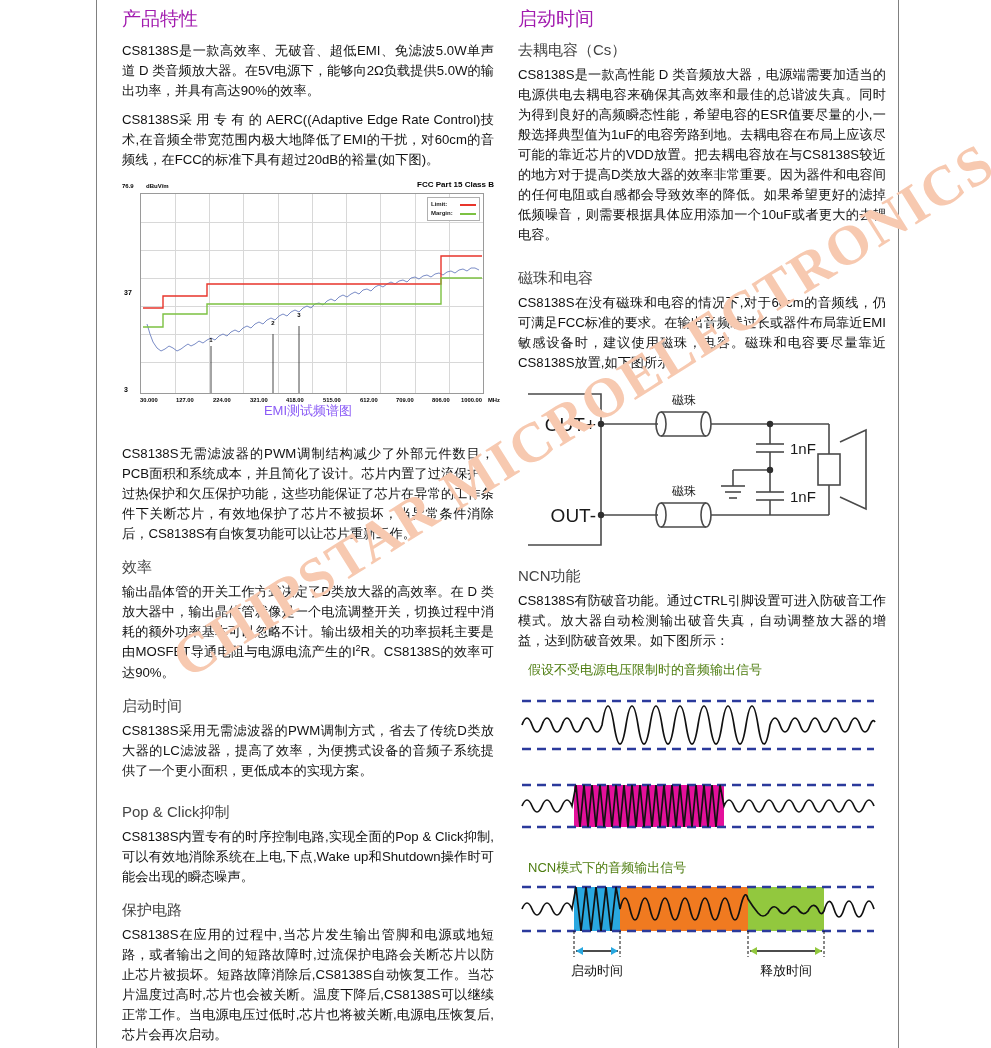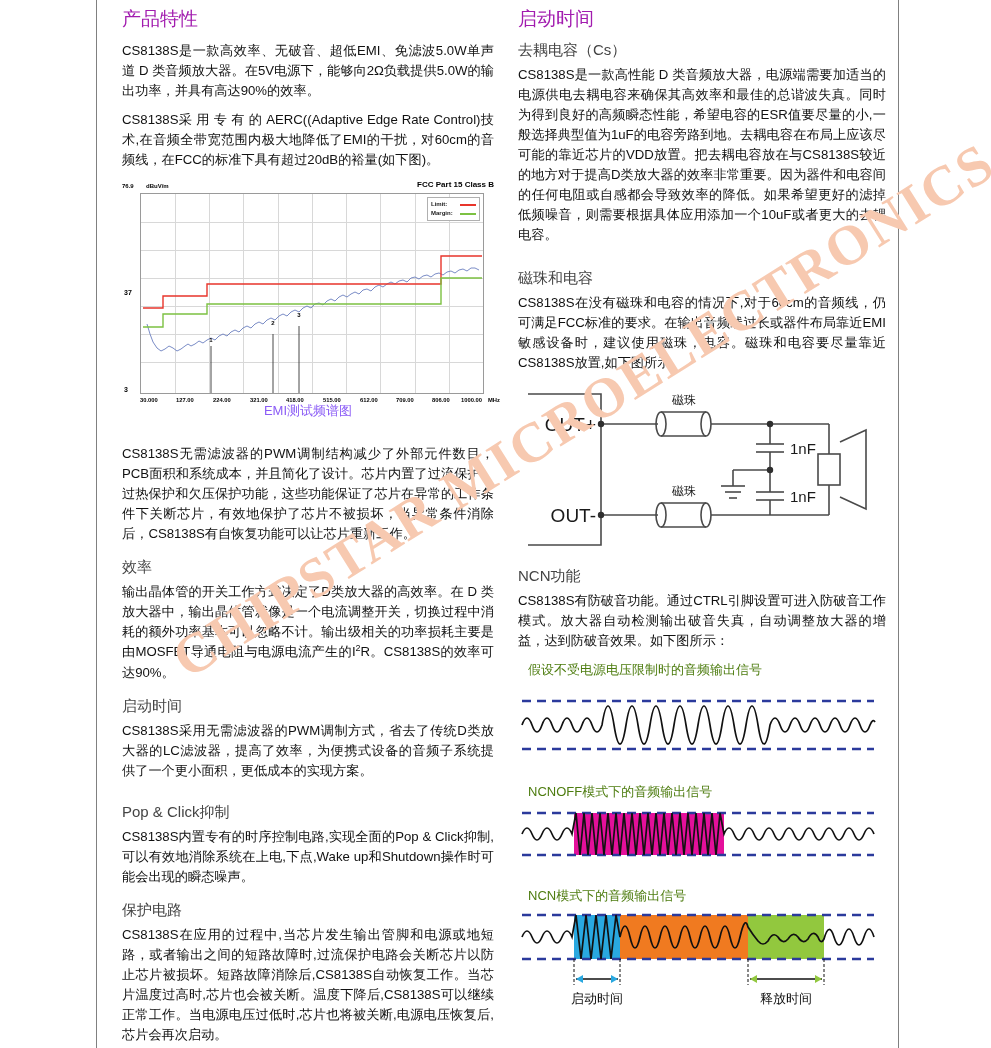--- a/index.html
+++ b/index.html
@@ -391,21 +391,20 @@
           M4 44 Q9 30 14 44 Q19 58 24 44 Q29 30 34 44 Q39 58 44 44 Q49 30 54 44 Q59 58 64 44
           Q69 30 74 44 Q79 58 84 44
           Q90 6 96 44 Q102 82 108 44 Q114 6 120 44 Q126 82 132 44 Q138 6 144 44 Q150 82 156 44
           Q162 6 168 44 Q174 82 180 44 Q186 6 192 44 Q198 82 204 44 Q210 6 216 44 Q222 82 228 44
           Q234 6 240 44 Q246 82 252 44
           Q257 30 262 44 Q267 58 272 44 Q277 30 282 44 Q287 58 292 44 Q297 30 302 44 Q307 58 312 44
           Q317 30 322 44 Q327 58 332 44 Q337 30 342 44 Q347 58 352 44 Q355 37 357 41"></path>
       </svg>
     </div>
 
-    <div class="wave-caption">NCNOFF模式下的音频输出信号</div>
     <div class="wave-box">
       <svg width="360" height="62" viewBox="0 0 360 62">
         <rect x="56" y="10" width="150" height="42" fill="#e4109b"></rect>
         <line x1="4" y1="10" x2="356" y2="10" stroke="#2b3a9c" stroke-width="2.4" stroke-dasharray="9 6"></line>
         <line x1="4" y1="52" x2="356" y2="52" stroke="#2b3a9c" stroke-width="2.4" stroke-dasharray="9 6"></line>
         <path fill="none" stroke="#111" stroke-width="1.7" d="
           M4 31 Q9 19 14 31 Q19 43 24 31 Q29 19 34 31 Q39 43 44 31 Q49 19 54 31
           L58 10 L62 52 L66 10 L70 52 L74 10 L78 52 L82 10 L86 52 L90 10 L94 52
           L98 10 L102 52 L106 10 L110 52 L114 10 L118 52 L122 10 L126 52 L130 10 L134 52
           L138 10 L142 52 L146 10 L150 52 L154 10 L158 52 L162 10 L166 52 L170 10 L174 52

